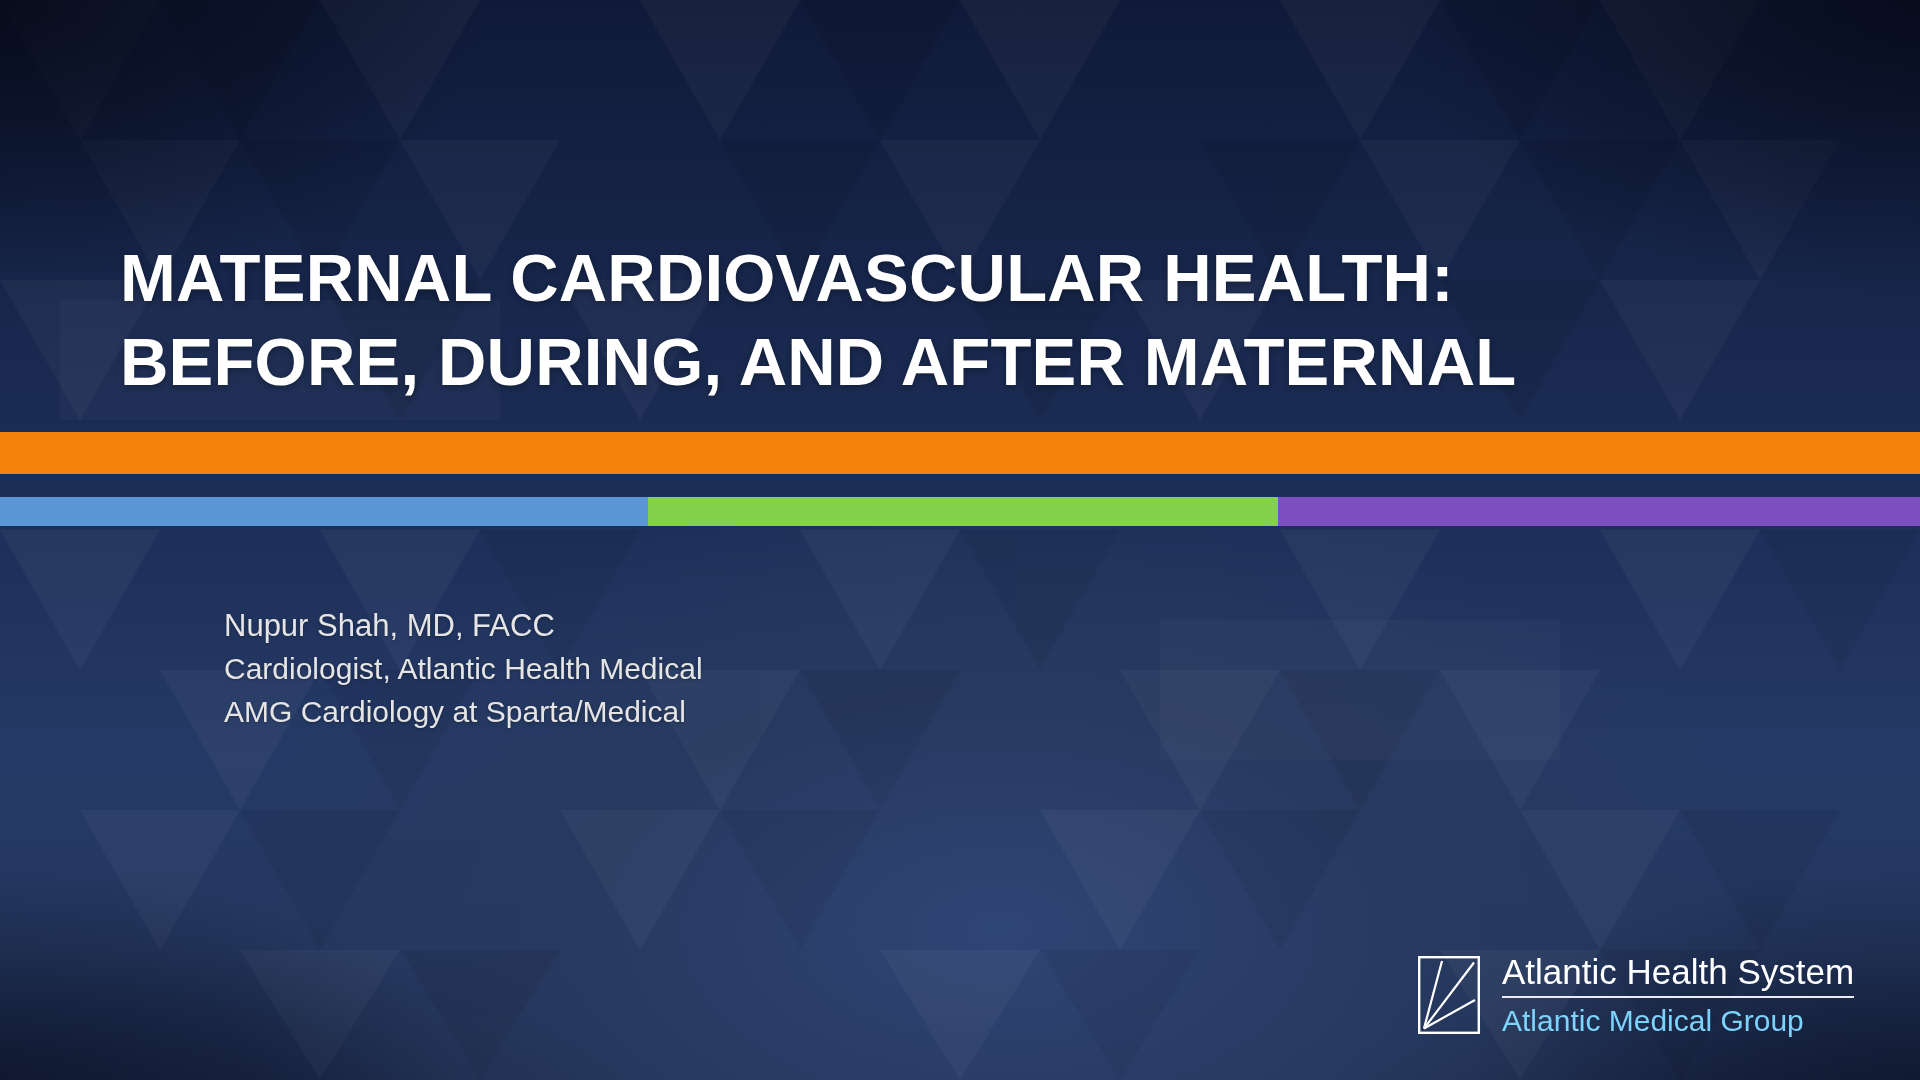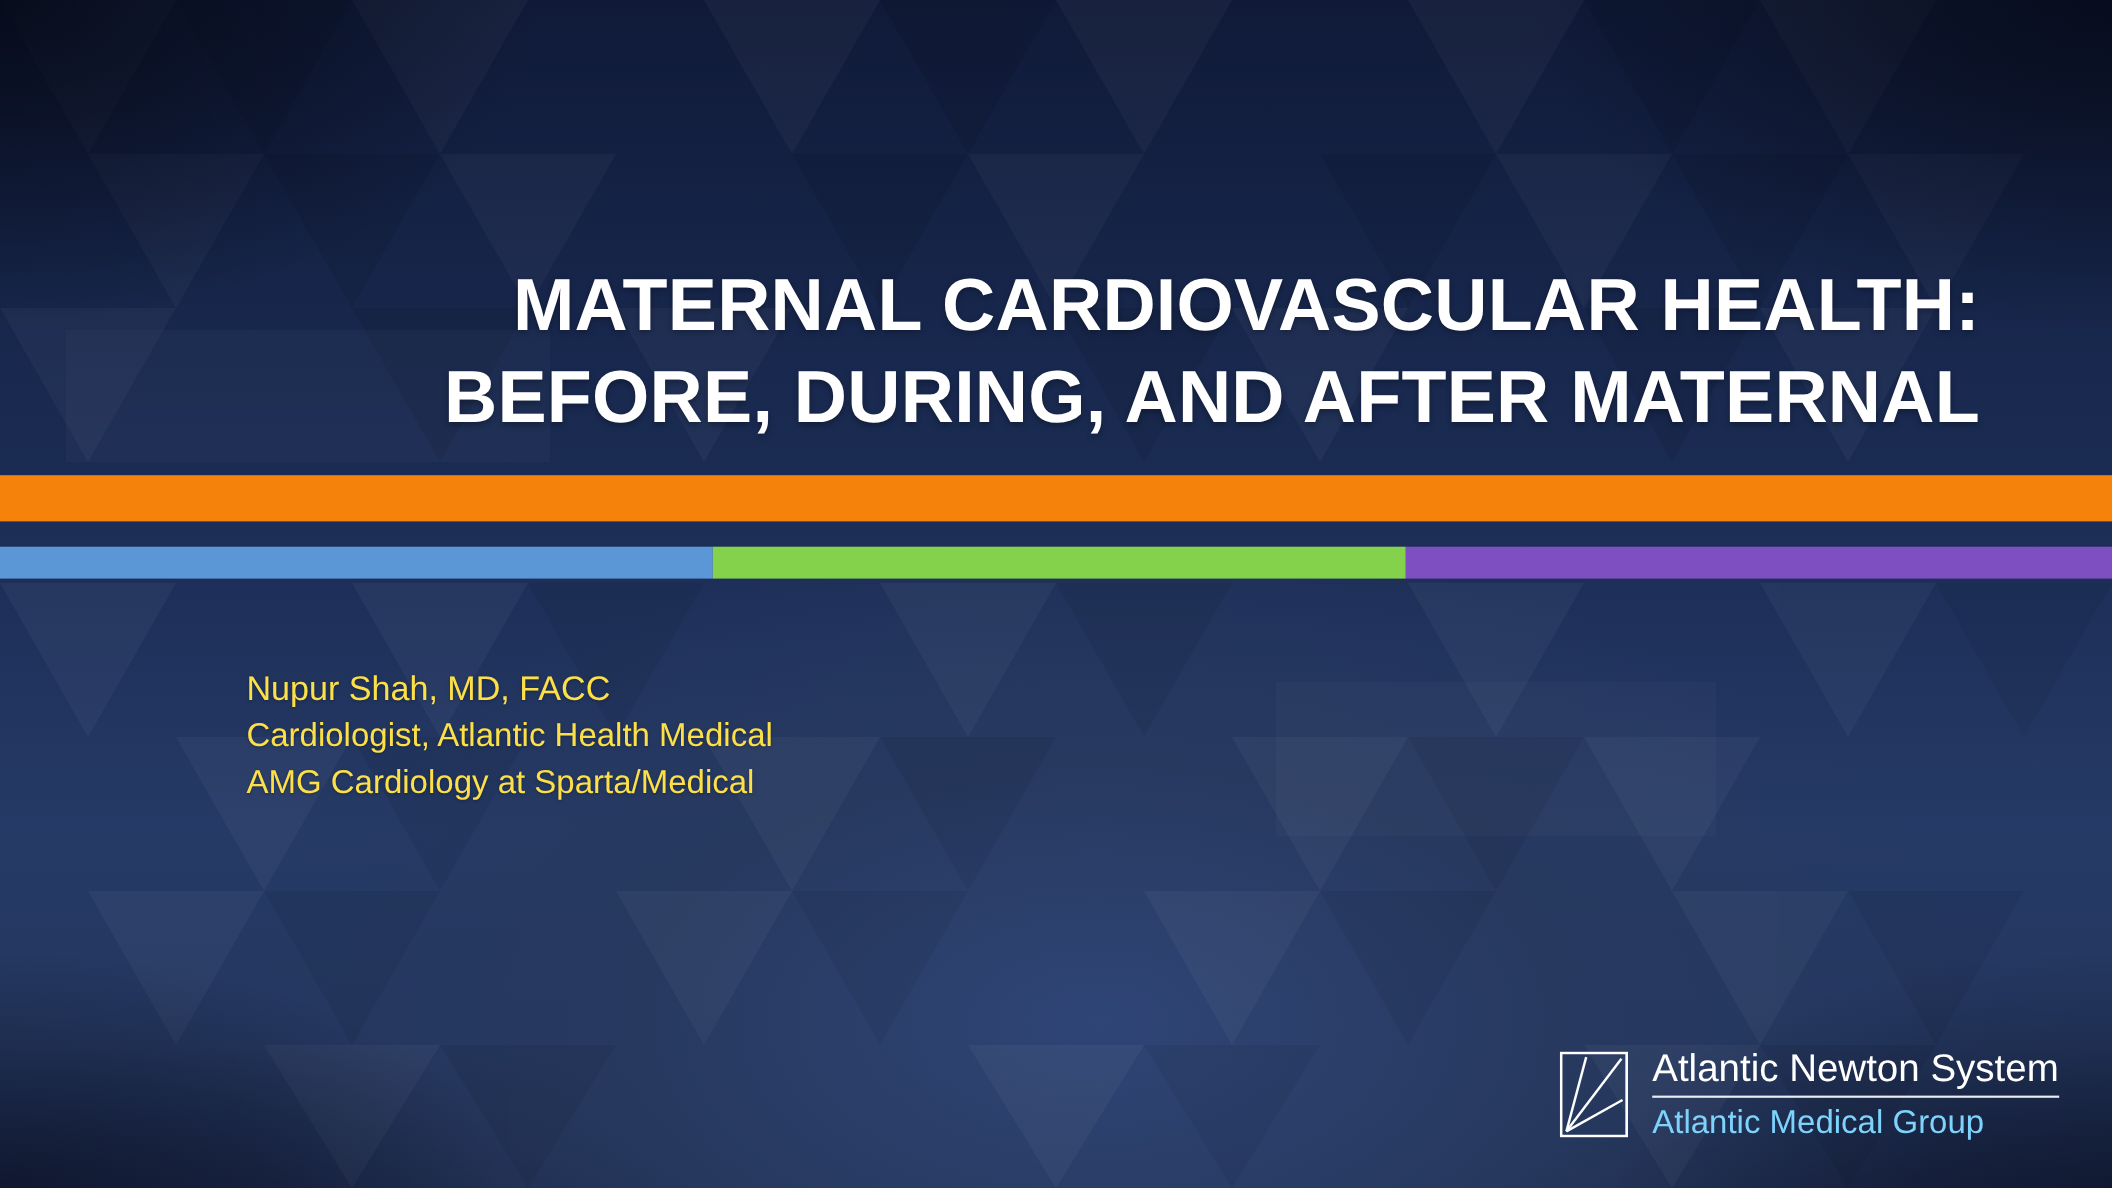--- a/index.html
+++ b/index.html
@@ -41,21 +41,21 @@
   }
   .bg-facets { position: absolute; inset: 0; }
   .bg-facets svg { display: block; width: 1920px; height: 1080px; }
 
   
   .title-block {
     position: absolute;
     left: 0;
     right: 0;
     top: 236px;
-    text-align: right;
+    text-align: left;
     padding: 0 120px;
     box-sizing: border-box;
   }
   .title-line {
     color: #ffffff;
     font-weight: bold;
     font-size: 67px;
     line-height: 84px;
     letter-spacing: 0.2px;
     white-space: nowrap;
@@ -83,21 +83,21 @@
   .bar-seg-green  { width: 630px;  background: #84d14b; }
   .bar-seg-purple { flex: 1;       background: #7e4fc0; }
 
   
   .byline {
     position: absolute;
     left: 224px;
     top: 604px;
   }
   .byline-line {
-    color: #fde047;
+    color: #e5e5e5;
     font-size: 30px;
     line-height: 43px;
     white-space: nowrap;
     text-shadow: 0 1px 3px rgba(0,0,0,0.28);
   }
   .byline-line.lead { font-size: 31px; }
 
   
   .logo {
     position: absolute;
@@ -234,19 +234,19 @@
   <div class="logo">
     <div class="logo-mark">
       <svg width="62" height="78" viewBox="0 0 62 78" aria-hidden="true">
         <rect x="1.2" y="1.2" width="59.6" height="75.6" fill="none" stroke="#ffffff" stroke-width="2.4"></rect>
         <line x1="6" y1="72.5" x2="24" y2="5" stroke="#ffffff" stroke-width="2.2"></line>
         <line x1="6" y1="72.5" x2="56" y2="6.5" stroke="#ffffff" stroke-width="2.2"></line>
         <line x1="6" y1="72.5" x2="57" y2="44" stroke="#ffffff" stroke-width="2.2"></line>
       </svg>
     </div>
     <div class="logo-text">
-      <div class="logo-top">Atlantic Newton System</div>
+      <div class="logo-top">Atlantic Health System</div>
       <div class="logo-rule"></div>
       <div class="logo-bottom">Atlantic Medical Group</div>
     </div>
   </div>
 
 </div>
 
 </body></html>

